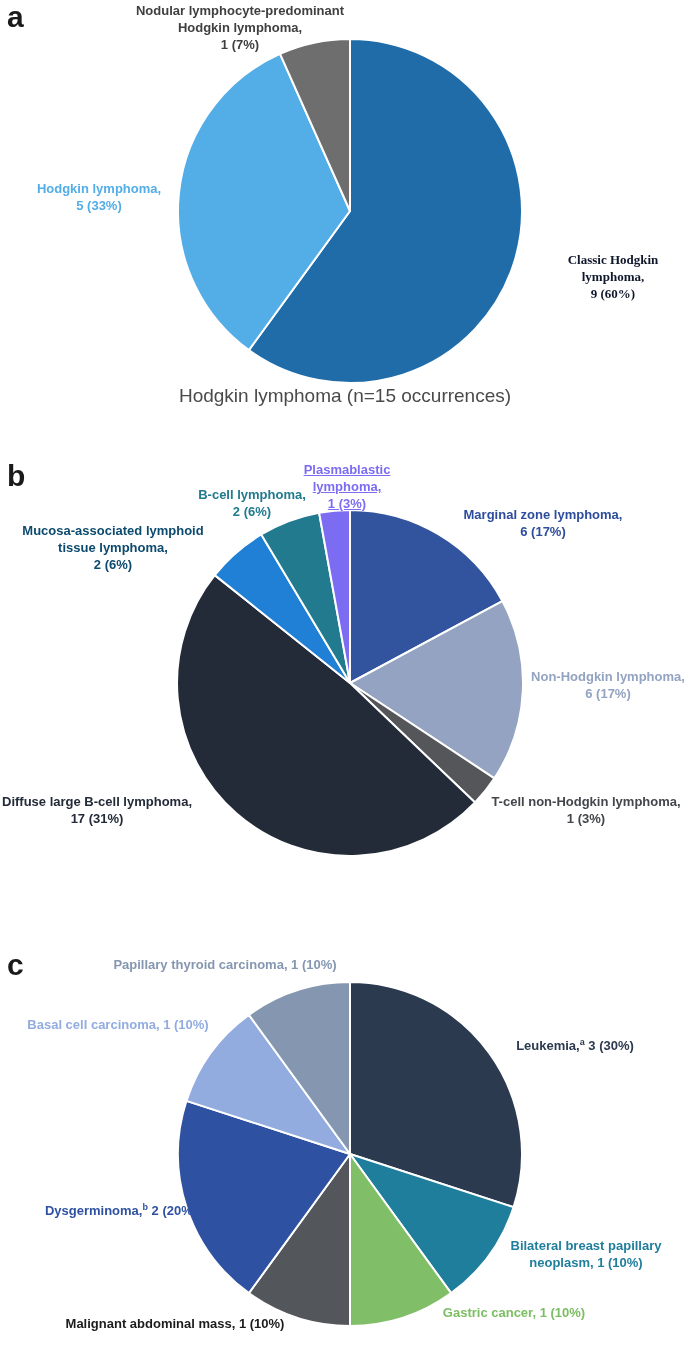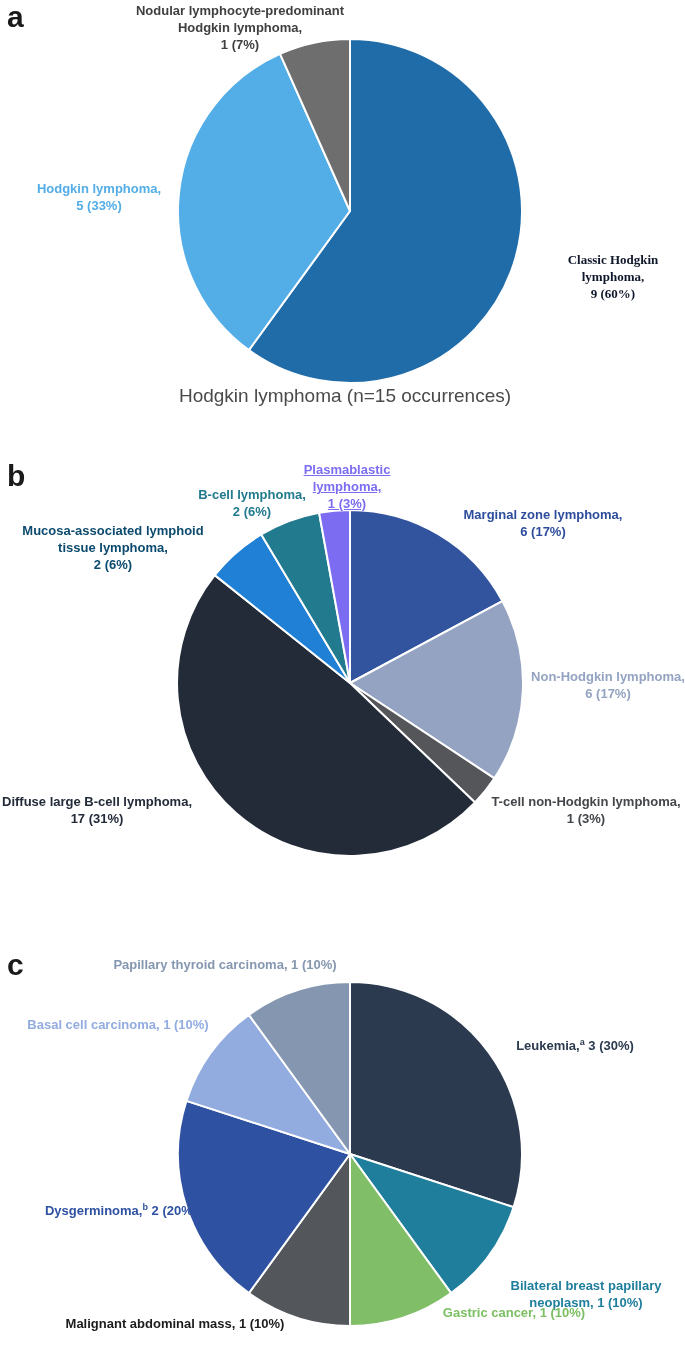--- a/index.html
+++ b/index.html
@@ -99,21 +99,21 @@
         <div>2 (6%)</div>
       </div>
       <div class="slice-label" style="left: 347px; top: 461px; color: rgb(123, 108, 242); text-decoration: underline;">
         <div>Plasmablastic</div>
         <div>lymphoma,</div>
         <div>1 (3%)</div>
       </div>
       <div class="slice-label" style="left: 575px; top: 1037px; color: rgb(44, 58, 79);">
         <div>Leukemia,<sup>a</sup> 3 (30%)</div>
       </div>
-      <div class="slice-label" style="left: 586px; top: 1237px; color: rgb(31, 126, 156); margin-top: 40px;">
+      <div class="slice-label" style="left: 586px; top: 1237px; color: rgb(31, 126, 156);">
         <div>Bilateral breast papillary</div>
         <div>neoplasm, 1 (10%)</div>
       </div>
       <div class="slice-label" style="left: 514px; top: 1304px; color: rgb(124, 190, 99);">
         <div>Gastric cancer, 1 (10%)</div>
       </div>
       <div class="slice-label" style="left: 175px; top: 1315px; color: rgb(28, 28, 28);">
         <div>Malignant abdominal mass, 1 (10%)</div>
       </div>
       <div class="slice-label" style="left: 101px; top: 1202px; color: rgb(46, 81, 162); padding-left: 40px;">

